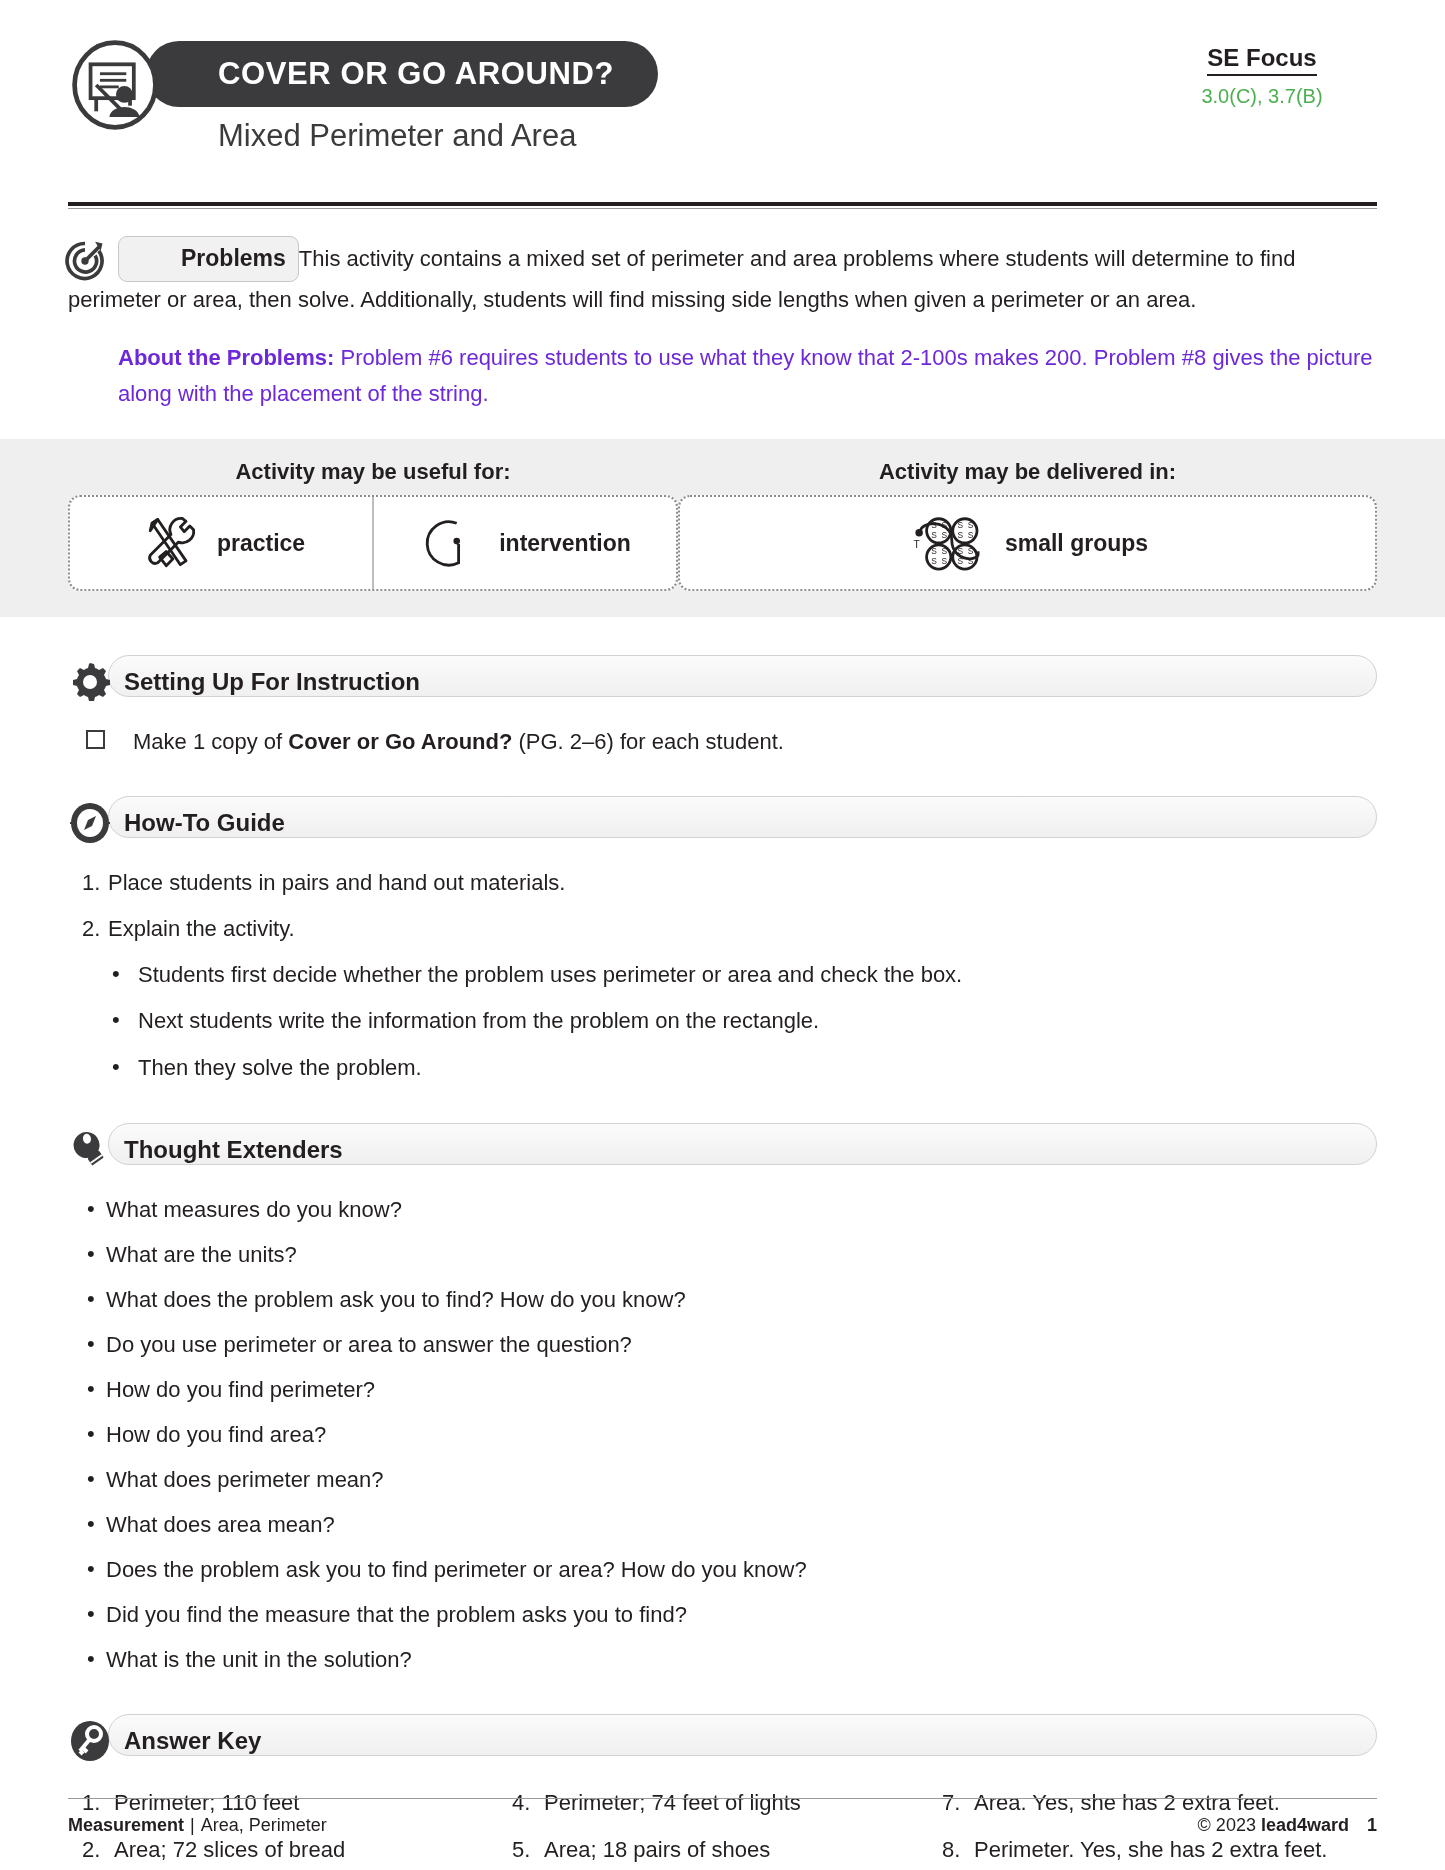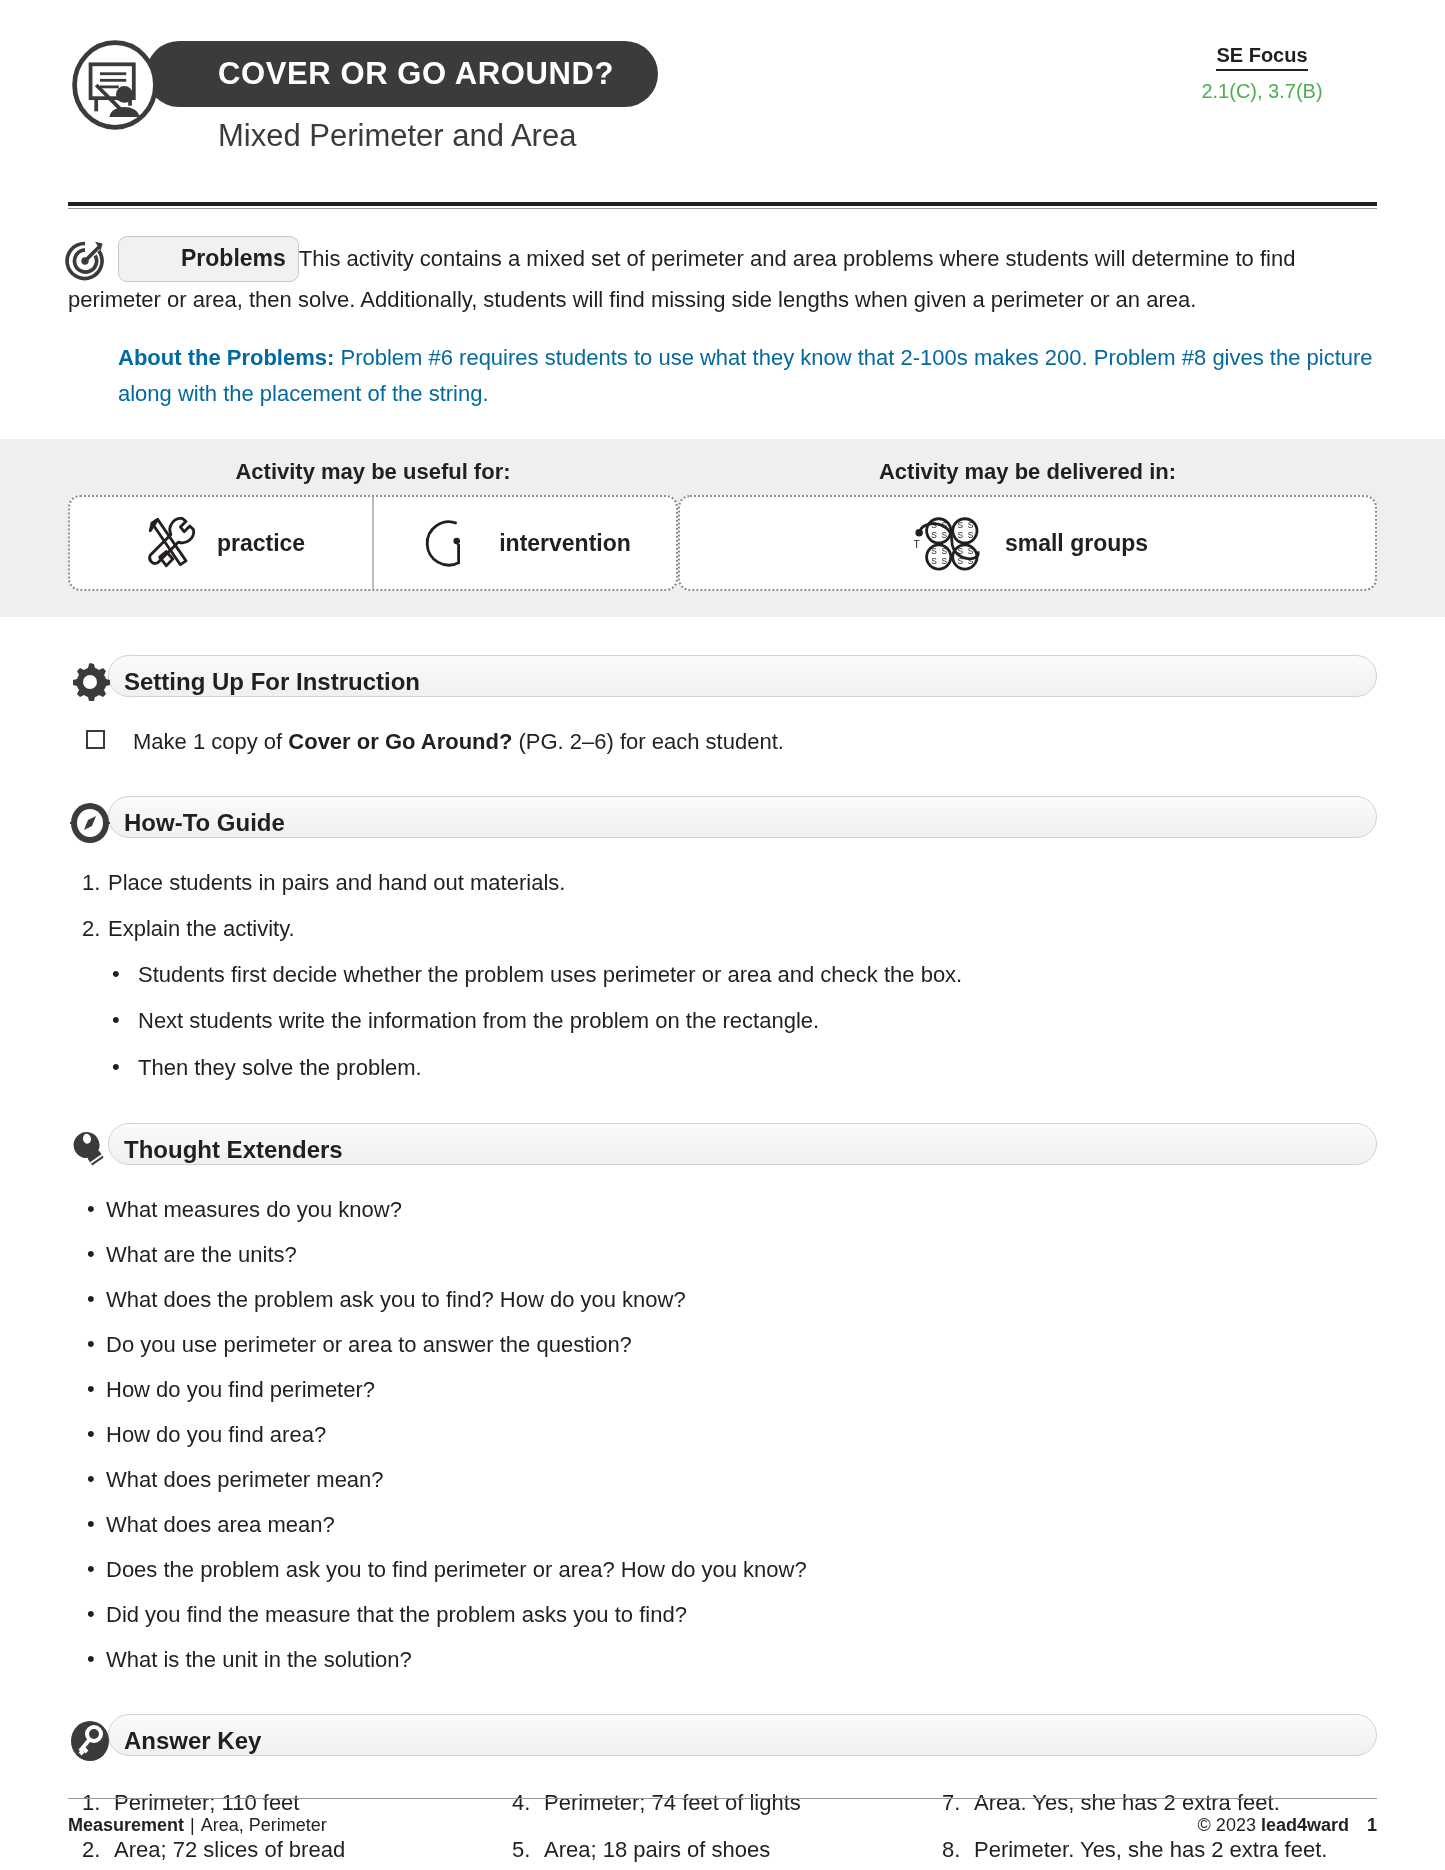--- a/index.html
+++ b/index.html
@@ -62,21 +62,21 @@
     font-weight: normal;
   }
   .se-focus {
     position: absolute;
     right: 68px;
     top: 44px;
     text-align: center;
     width: 230px;
   }
   .se-focus-label {
-    font-size: 20px;
+    font-size: 24px;
     font-weight: bold;
     color: #231f20;
     border-bottom: 2px solid #231f20;
     display: inline-block;
     padding-bottom: 2px;
     line-height: 1.15;
   }
   .se-focus-codes {
     margin-top: 9px;
     font-size: 20px;
@@ -123,21 +123,21 @@
     font-size: 22px;
     line-height: 1.62;
     color: #231f20;
     text-indent: 50px;
   }
   .purpose-text .runon { text-indent: 0; }
   .about-text {
     margin-top: 22px;
     font-size: 22px;
     line-height: 1.62;
-    color: #0369a1;
+    color: #6d28d9;
     padding-left: 50px;
   }
   .about-text b { font-weight: bold; }
 
   
   .band {
     background: #efefef;
     margin-top: 14px;
     padding: 20px 68px 26px 68px;
     display: flex;
@@ -328,21 +328,21 @@
       </span>
       <div class="title-pill">
         <span class="title-pill-text">COVER OR GO AROUND?</span>
       </div>
     </div>
   </div>
   <div class="subtitle">Mixed Perimeter and Area</div>
 
   <div class="se-focus">
     <div><span class="se-focus-label">SE Focus</span></div>
-    <div class="se-focus-codes">2.1(C), 3.7(B)</div>
+    <div class="se-focus-codes">3.0(C), 3.7(B)</div>
   </div>
 
   <div class="header-rule"></div>
 </div>
 
 <div class="purpose-block">
   <div class="purpose-line">
     <span class="purpose-icon">
       <svg viewBox="0 0 50 50" width="46" height="46">
         <path d="M25 6 A19 19 0 1 0 40 14" fill="none" stroke="#3b3b3d" stroke-width="4"></path>

